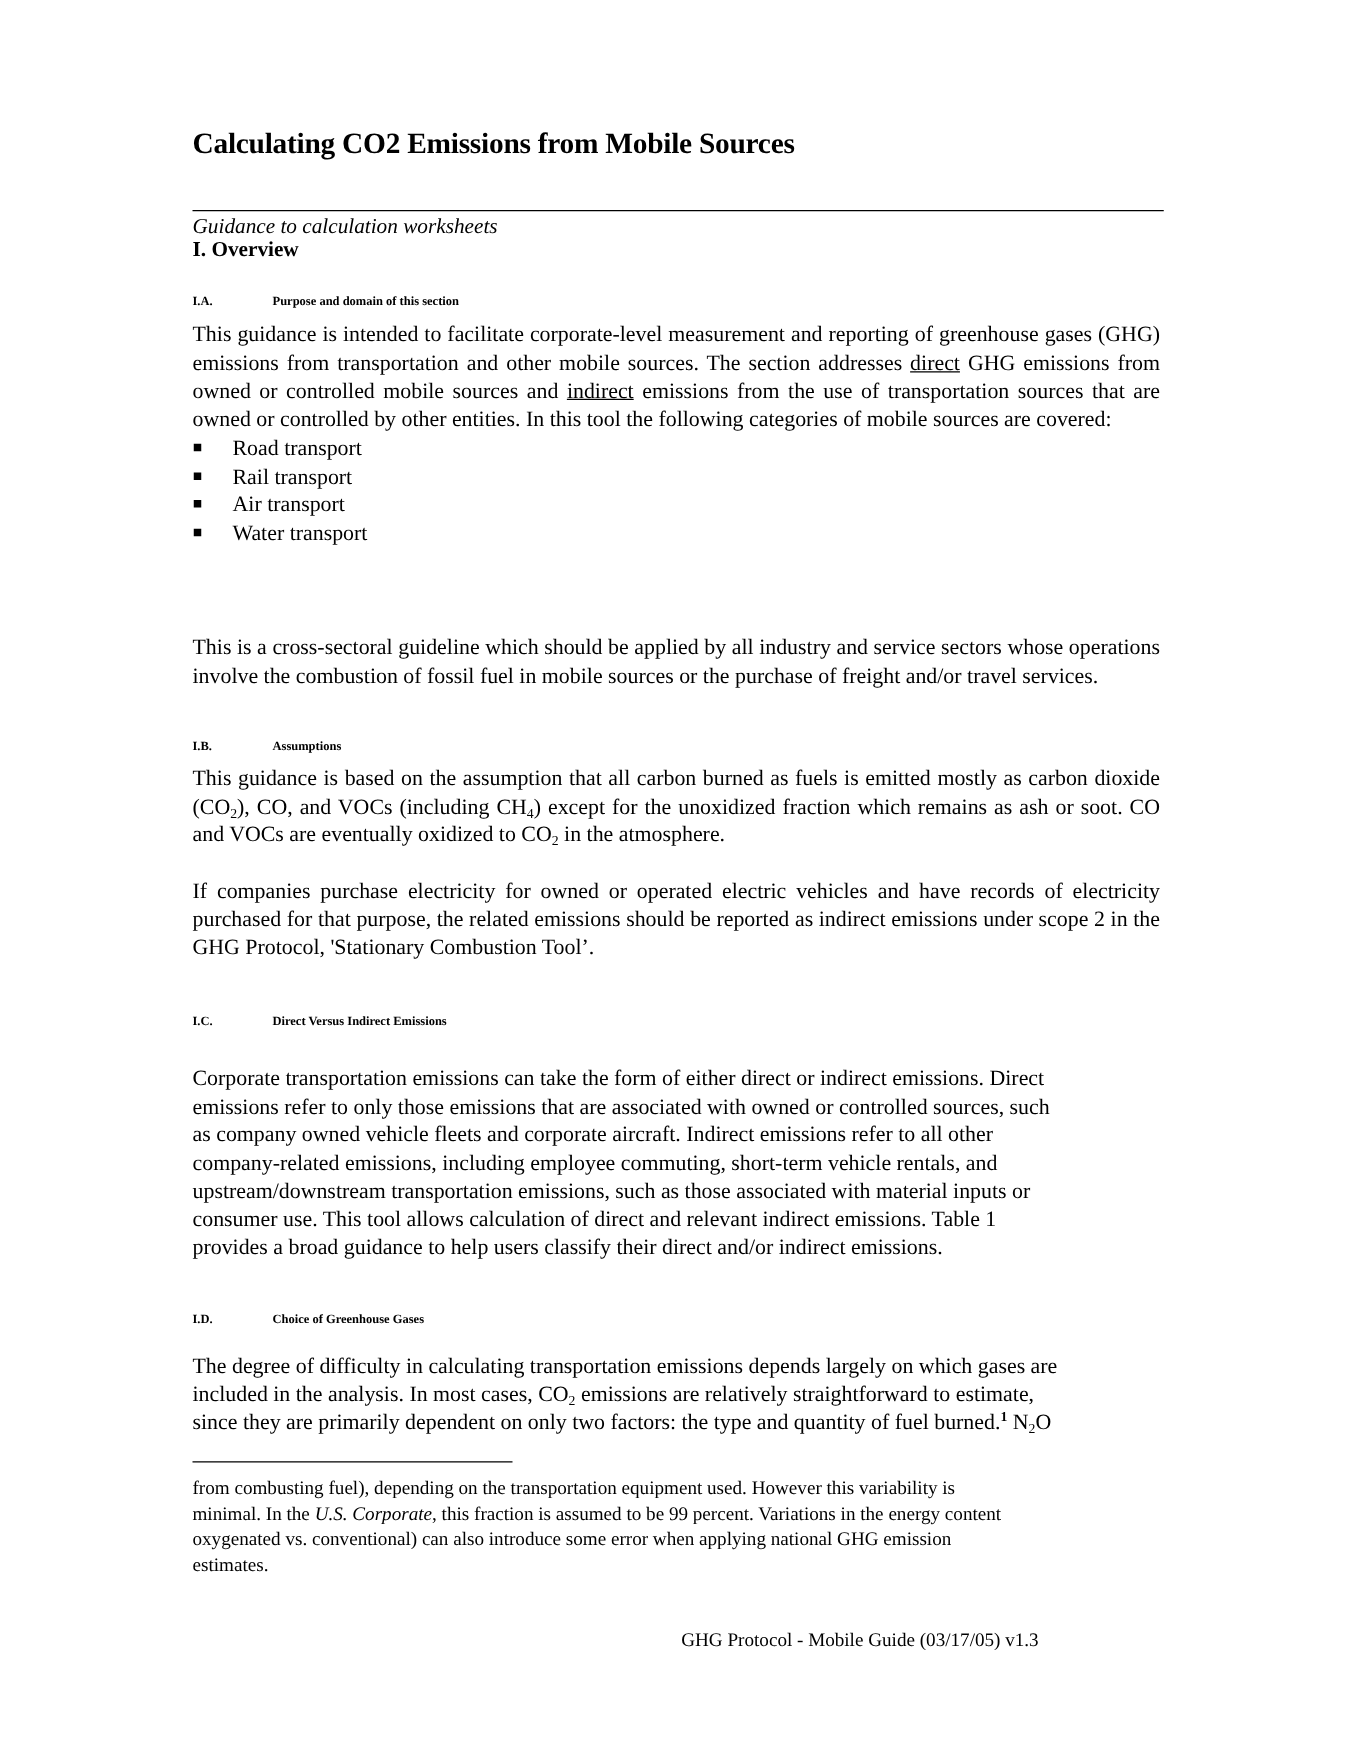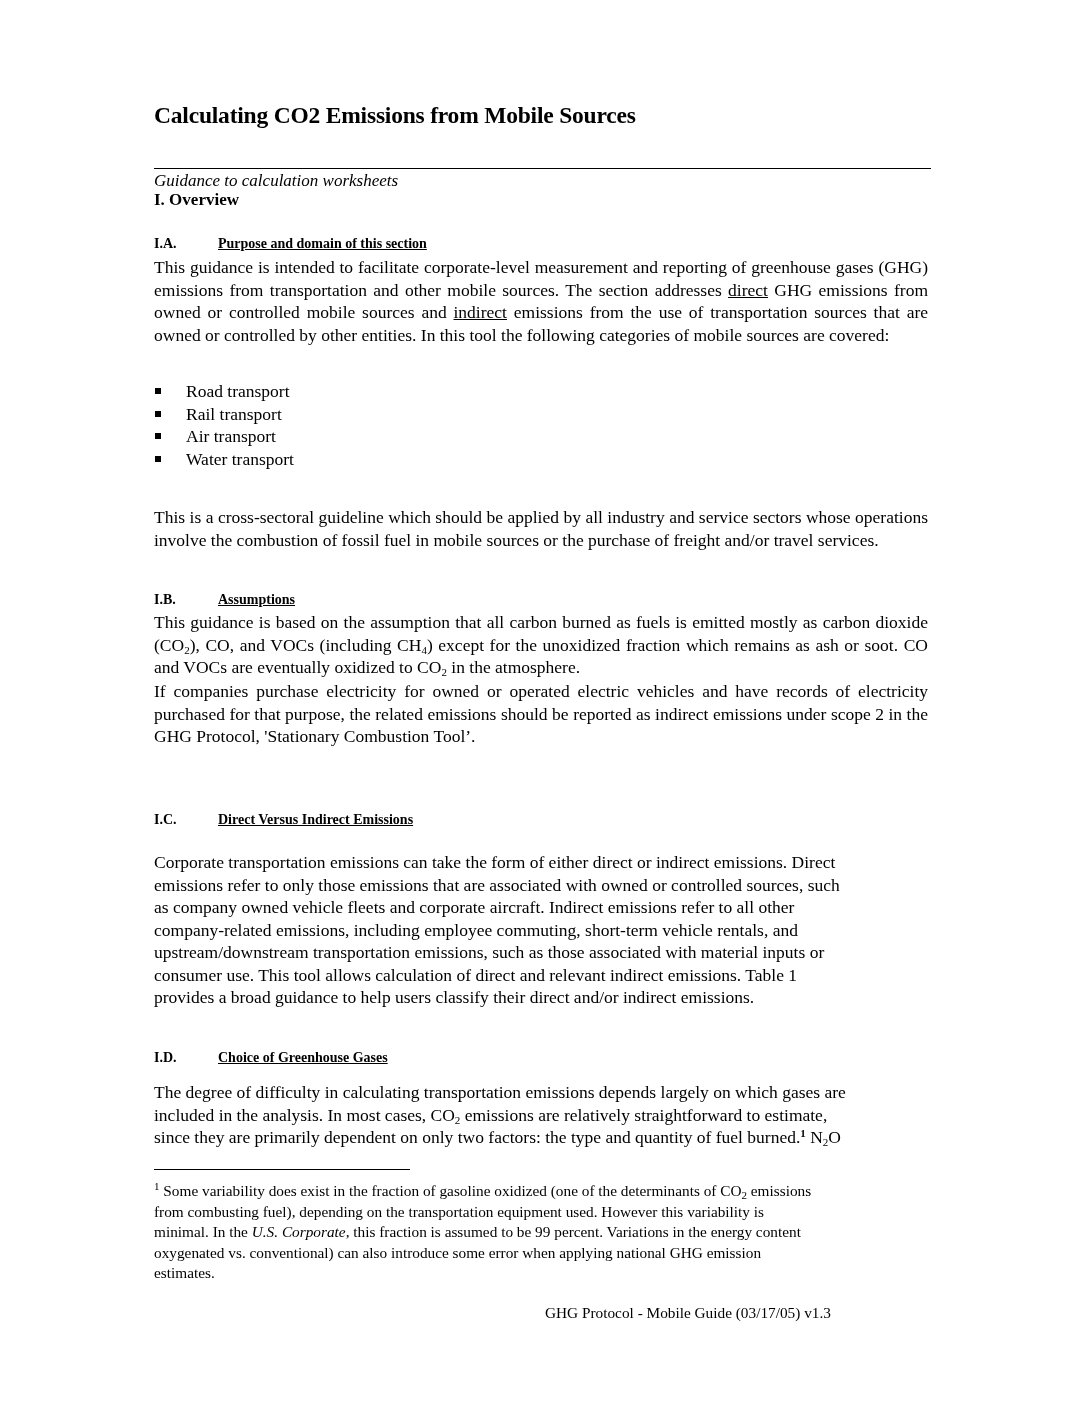--- a/index.html
+++ b/index.html
@@ -4,21 +4,21 @@
 <style>
   html, body { margin:0; padding:0; background:#ffffff; }
   body { width:1088px; height:1408px; position:relative; overflow:hidden;
          font-family:"Liberation Serif", serif; color:#000; }
   .page { position:absolute; left:154px; top:0; width:776px; }
   .abs { position:absolute; left:0; }
   .title { top:102px; font-size:23.5px; font-weight:bold; letter-spacing:-0.2px; white-space:nowrap; }
   .subtitle { top:143px; font-size:17px; font-style:italic; white-space:nowrap;margin-top:28px; }
   .rule { top:168px; width:777px; height:0; border-top:1.3px solid #000; }
   .h1 { top:190px; font-size:17px; font-weight:bold; }
-  .h2 { font-size:14px; font-weight:bold; white-space:nowrap;text-decoration:underline; }
+  .h2 { font-size:10px; font-weight:bold; white-space:nowrap; }
   .h2 .num { display:inline-block; width:64px; }
   .para { font-size:17.5px; line-height:22.5px; text-align:justify; width:774px; }
   .para.nj { text-align:left; }
   .para u { text-decoration:underline;margin-top:41px; }
   sub { font-size:11px; vertical-align:-3px; line-height:0; }
   sup { font-size:11px; vertical-align:6px; line-height:0; }
   .bullets { list-style:none; margin:0; padding:0; font-size:17.5px; line-height:22.5px; }
   .bullets li { position:relative; padding-left:32px; }
   .bullets li::before { content:""; position:absolute; left:1px; top:8px; width:6px; height:6px; background:#000; }
   .fn-rule { top:1169px; width:256px; height:0; border-top:1px solid #000; }
@@ -32,33 +32,33 @@
   <div class="abs title">Calculating CO2 Emissions from Mobile Sources</div>
   <div class="abs subtitle">Guidance to calculation worksheets</div>
   <div class="abs rule"></div>
 
   <div class="abs h1">I. Overview</div>
 
   <div class="abs h2" style="top:236px">
     <span class="num">I.A.</span><span>Purpose and domain of this section</span>
   </div>
   <div class="abs para" style="top:256px"><span>This guidance is intended to facilitate corporate-level measurement and reporting of greenhouse gases (GHG) emissions from transportation and other mobile sources. The section addresses </span><u>direct</u><span> GHG emissions from owned or controlled mobile sources and </span><u>indirect</u><span> emissions from the use of transportation sources that are owned or controlled by other entities. In this tool the following categories of mobile sources are covered:</span></div>
-  <ul class="abs bullets" style="top:380px">
+  <ul class="abs bullets" style="top:347px">
     <li>Road transport</li>
     <li>Rail transport</li>
     <li>Air transport</li>
     <li>Water transport</li>
   </ul>
   <div class="abs para" style="top:506px">This is a cross-sectoral guideline which should be applied by all industry and service sectors whose operations involve the combustion of fossil fuel in mobile sources or the purchase of freight and/or travel services.</div>
 
   <div class="abs h2" style="top:592px">
     <span class="num">I.B.</span><span>Assumptions</span>
   </div>
   <div class="abs para" style="top:611px"><span>This guidance is based on the assumption that all carbon burned as fuels is emitted mostly as carbon dioxide (CO</span><sub>2</sub><span>), CO, and VOCs (including CH</span><sub>4</sub><span>) except for the unoxidized fraction which remains as ash or soot. CO and VOCs are eventually oxidized to CO</span><sub>2</sub><span> in the atmosphere.</span></div>
-  <div class="abs para" style="top:680px">If companies purchase electricity for owned or operated electric vehicles and have records of electricity purchased for that purpose, the related emissions should be reported as indirect emissions under scope 2  in the GHG Protocol, 'Stationary Combustion Tool’.</div>
+  <div class="abs para" style="top:701px">If companies purchase electricity for owned or operated electric vehicles and have records of electricity purchased for that purpose, the related emissions should be reported as indirect emissions under scope 2  in the GHG Protocol, 'Stationary Combustion Tool’.</div>
 
   <div class="abs h2" style="top:812px">
     <span class="num">I.C.</span><span>Direct Versus Indirect Emissions</span>
   </div>
   <div class="abs para nj" style="top:851px; white-space:nowrap;">
     <div>Corporate transportation emissions can take the form of either direct or indirect emissions.  Direct</div>
     <div>emissions refer to only those emissions that are associated with owned or controlled sources, such</div>
     <div>as company owned vehicle fleets and corporate aircraft.  Indirect emissions refer to all other</div>
     <div>company-related emissions, including employee commuting, short-term vehicle rentals, and</div>
     <div>upstream/downstream transportation emissions, such as those associated with material inputs or</div>
@@ -70,21 +70,20 @@
     <span class="num">I.D.</span><span>Choice of Greenhouse Gases</span>
   </div>
   <div class="abs para nj" style="top:1081px; white-space:nowrap;">
     <div>The degree of difficulty in calculating transportation emissions depends largely on which gases are</div>
     <div><span>included in the analysis.  In most cases, CO</span><sub>2</sub><span> emissions are relatively straightforward to estimate,</span></div>
     <div><span>since they are primarily dependent on only two factors: the type and quantity of fuel burned.</span><sup style="font-weight:bold">1</sup><span>  N</span><sub>2</sub><span>O</span></div>
   </div>
 
   <div class="abs fn-rule"></div>
   <div class="abs footnote" style="white-space:nowrap;">
-    <div><sup>1</sup><span> Some variability does exist in the fraction of gasoline oxidized (one of the determinants of CO</span><sub>2</sub><span> emissions</span></div>
     <div>from combusting fuel), depending on the transportation equipment used.  However this variability is</div>
     <div><span>minimal.  In the </span><i>U.S. Corporate</i><span>, this fraction is assumed to be 99 percent.  Variations in the energy content</span></div>
     <div>oxygenated vs. conventional) can also introduce some error when applying national GHG emission</div>
     <div>estimates.</div>
   </div>
 </div>
 
 <div class="footer">GHG Protocol - Mobile Guide (03/17/05) v1.3</div>
 
 </body></html>

